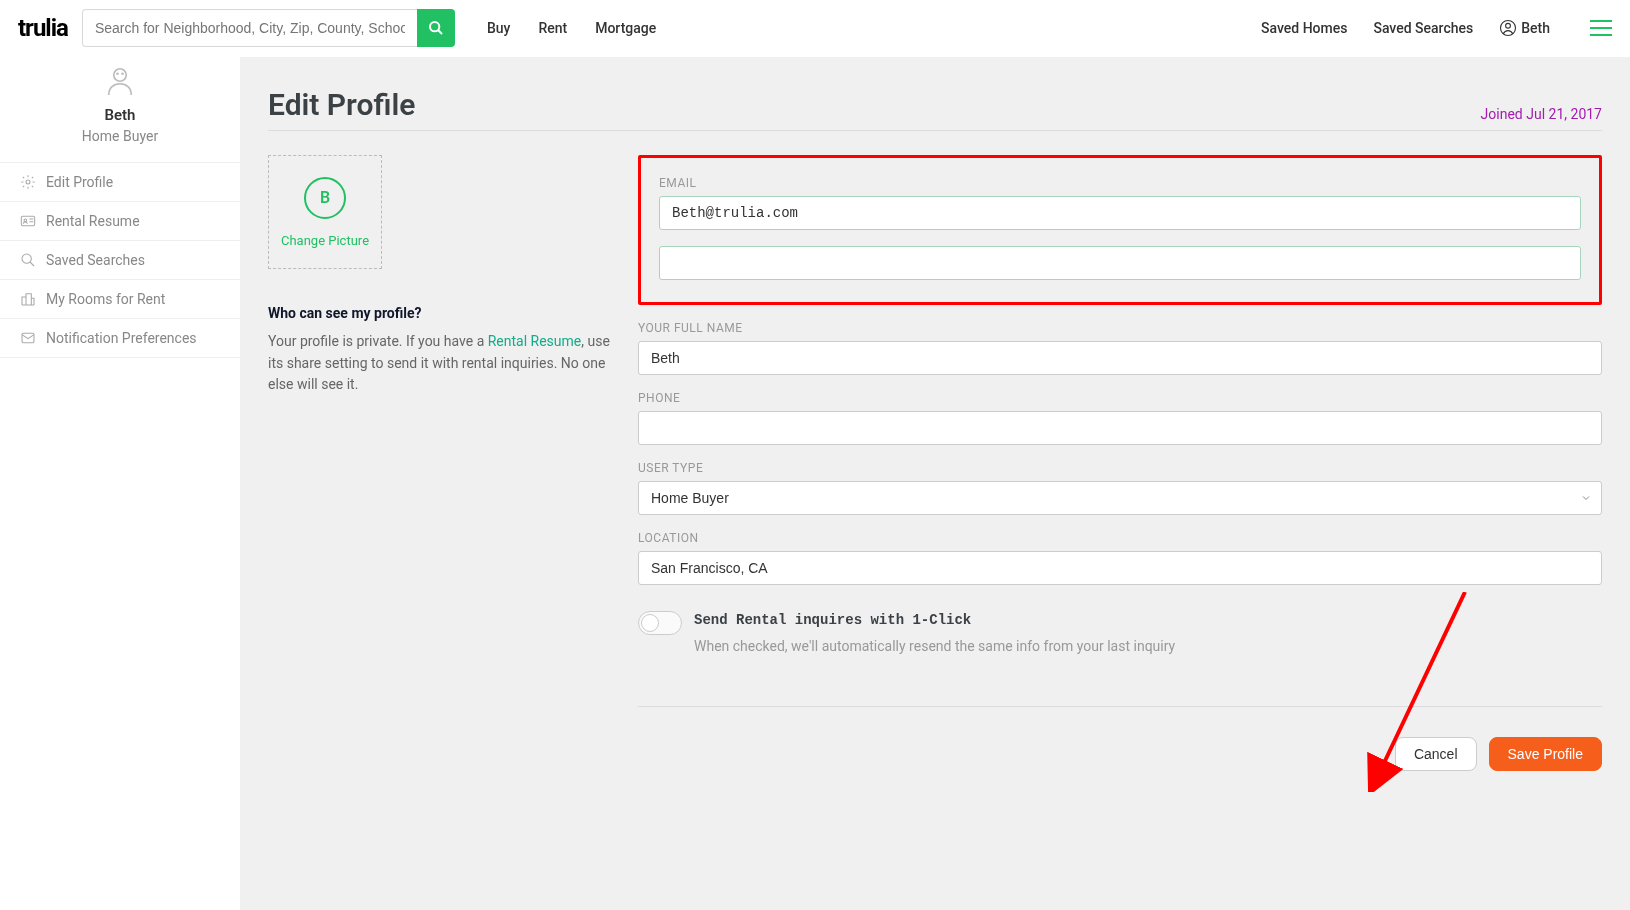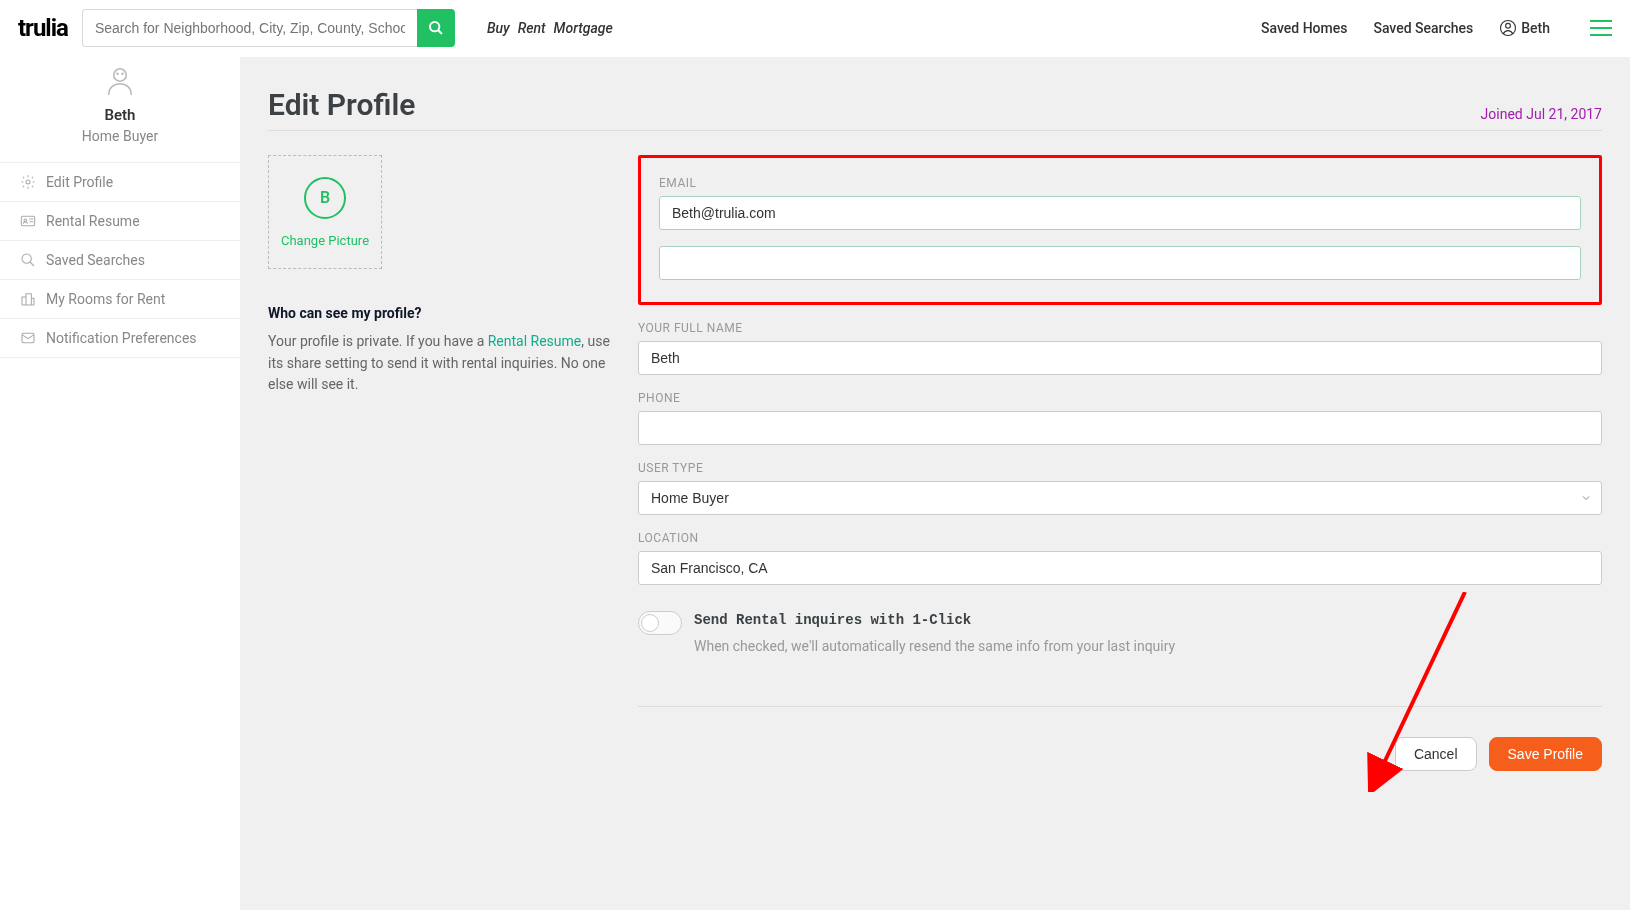--- a/index.html
+++ b/index.html
@@ -3,21 +3,21 @@
   <meta charset="utf-8">
   <style>
     * { box-sizing: border-box; margin: 0; padding: 0; }
     body { font-family: -apple-system, BlinkMacSystemFont, "Segoe UI", Roboto, Helvetica, Arial, sans-serif; font-size: 14px; color: #333; background: #fff; width: 1630px; }
     
     .header { display: flex; align-items: center; padding: 0 18px; height: 57px; background: #fff; border-bottom: 1px solid #fff; }
     .logo { font-weight: bold; font-size: 24px; letter-spacing: -1px; color: #000; margin-right: 14px; display: flex; align-items: center; cursor: pointer; }
     .search-wrap { display: flex; align-items: center; margin-right: 32px; }
     .search-input { width: 335px; height: 38px; border: 1px solid #d8d8d8; border-right: none; border-radius: 4px 0 0 4px; padding: 0 12px; font-size: 14px; color: #999; }
     .search-btn { width: 38px; height: 38px; background: #20c063; border: none; border-radius: 0 4px 4px 0; display: flex; align-items: center; justify-content: center; cursor: pointer; }
-    .nav-links { display: flex; gap: 8px; font-style: italic; }
+    .nav-links { display: flex; gap: 28px; }
     .nav-link { color: #333; text-decoration: none; font-weight: 500; font-size: 14px; cursor: pointer; }
     .header-right { margin-left: auto; display: flex; align-items: center; gap: 26px; }
     .header-link { color: #333; text-decoration: none; font-weight: 500; font-size: 14px; cursor: pointer; display: inline-flex; align-items: center; gap: 4px; }
     .hamburger { display: flex; flex-direction: column; gap: 5px; cursor: pointer; margin-left: 14px; }
     .hamburger span { width: 22px; height: 2px; background: #20c063; }
     
     .content-row { display: flex; }
     .sidebar { width: 240px; background: #fff; }
     .sidebar-user { text-align: center; padding: 8px 0 14px; }
     .avatar-icon { color: #bbb; margin-bottom: 8px; }
@@ -40,21 +40,21 @@
     .pic-label { color: #20c063; font-size: 13px; }
     .priv-heading { font-weight: 700; font-size: 14px; color: #0f172a; margin-top: 36px; margin-bottom: 10px; }
     .priv-text { color: #666; font-size: 14px; line-height: 1.55; }
     .priv-text a { color: #0fad8b; text-decoration: none; cursor: pointer; }
     
     .right-col { flex: 1; }
     .hl-box { border: 3px solid #ff0000; padding: 18px; margin-bottom: 16px; border-radius: 2px; }
     .field-label { color: #999; font-size: 12px; letter-spacing: 0.5px; margin-bottom: 6px; }
     .field-input { width: 100%; height: 34px; border: 1px solid #ccc; border-radius: 3px; padding: 0 12px; font-size: 14px; color: #333; background: #fff; }
     .field-block { margin-bottom: 16px; }
-    .hl-box .field-input { border-color: #a7d4bc; }
+    .hl-box .field-input { border-color: #a7d4bc; font-family: Liberation Mono, monospace; }
     .select-input { position: relative; }
     .select-input .chevron { position: absolute; right: 10px; top: 50%; transform: translateY(-50%); pointer-events: none; color: #888; }
     
     .toggle-row { display: flex; align-items: flex-start; gap: 12px; margin-top: 26px; }
     .toggle { width: 44px; height: 24px; background: #fafafa; border-radius: 12px; position: relative; border: 1px solid #ccc; flex-shrink: 0; cursor: pointer; }
     .toggle-knob { width: 18px; height: 18px; border-radius: 50%; background: #fff; border: 1px solid #ccc; position: absolute; left: 2px; top: 2px; }
     .toggle-text strong { font-size: 14px; color: #3b4144; font-family: Liberation Mono, monospace; }
     .toggle-text p { color: #999; font-size: 14px; margin-top: 10px; }
     
     .actions { display: flex; justify-content: flex-end; gap: 12px; border-top: 1px solid #ddd; margin-top: 52px; padding-top: 30px; }

